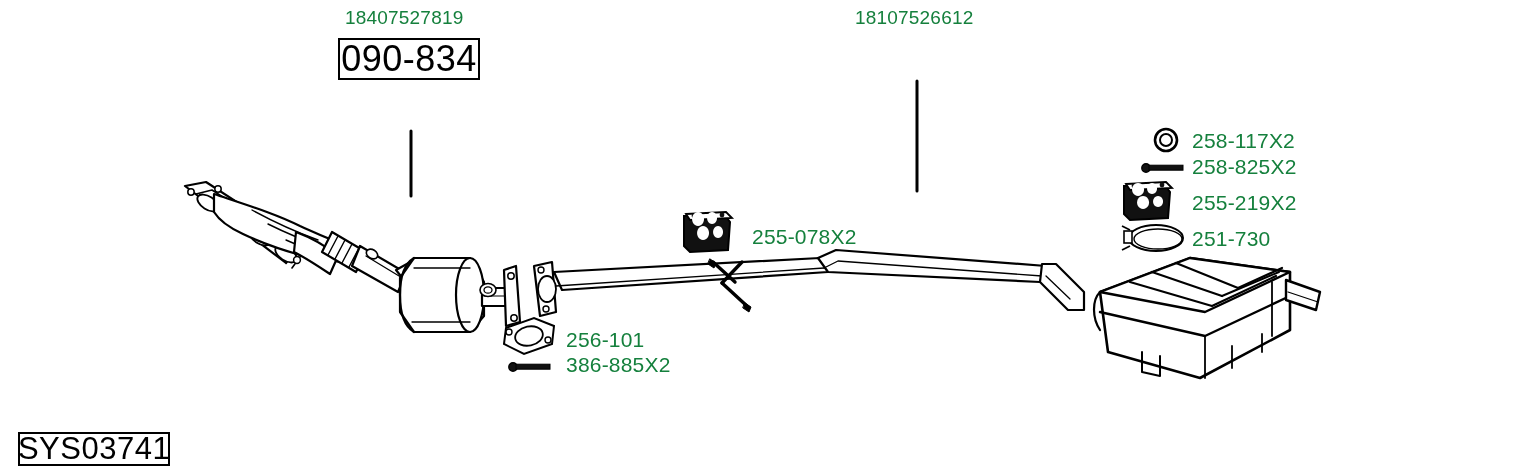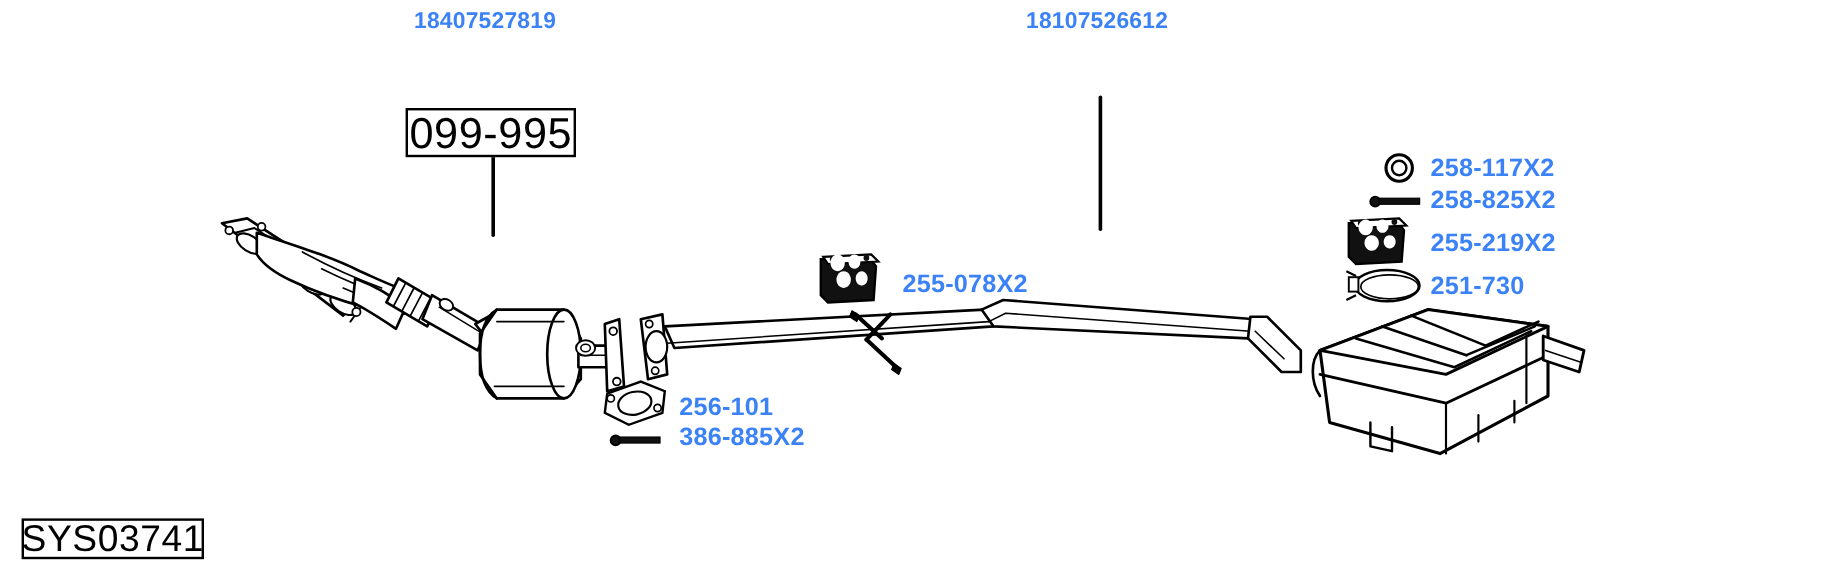--- a/index.html
+++ b/index.html
@@ -23,22 +23,21 @@
     position: absolute;
     left: 0;
     top: 0;
     width: 1530px;
     height: 474px;
   }
   .lbl {
     position: absolute;
     white-space: nowrap;
     line-height: 1;
-    color: #3b82f6;
-    font-weight: bold;
+    color: #15803d;
   }
   
   .partnum-small {
     font-size: 19px;
     letter-spacing: 0.2px;
   }
   
   .boxed {
     position: absolute;
     border: 2px solid #000;
@@ -262,22 +261,22 @@
       <ellipse cx="1156" cy="238" rx="27" ry="13" fill="none" stroke="#000" stroke-width="2"></ellipse>
       <ellipse cx="1158" cy="239" rx="24" ry="10" fill="none" stroke="#000" stroke-width="1.4"></ellipse>
       <path d="M1130,230 l-8,-4 M1130,246 l-8,4" stroke="#000" stroke-width="1.8" fill="none"></path>
       <rect x="1124" y="231" width="8" height="12" fill="#fff" stroke="#000" stroke-width="1.6"></rect>
     </g>
 
   </svg>
 
   <div class="lbl partnum-small" style="left:345px; top:8px;">18407527819</div>
 
-
-  <div class="boxed" style="left:338px; top:90px; width:142px; height:41px;">099-995</div>
+  <div class="boxed" style="left:338px; top:38px; width:142px; height:42px;">090-834</div>
+
 
   <div class="lbl partnum-small" style="left:855px; top:8px;text-align:center;">18107526612</div>
 
 
   <div class="lbl ref" style="left:742px; top:226px;margin-left:10px;">255-078X2</div>
 
   <div class="lbl ref" style="left:566px; top:329px;">256-101</div>
 
   <div class="lbl ref" style="left:566px; top:354px;">386-885X2</div>
 

